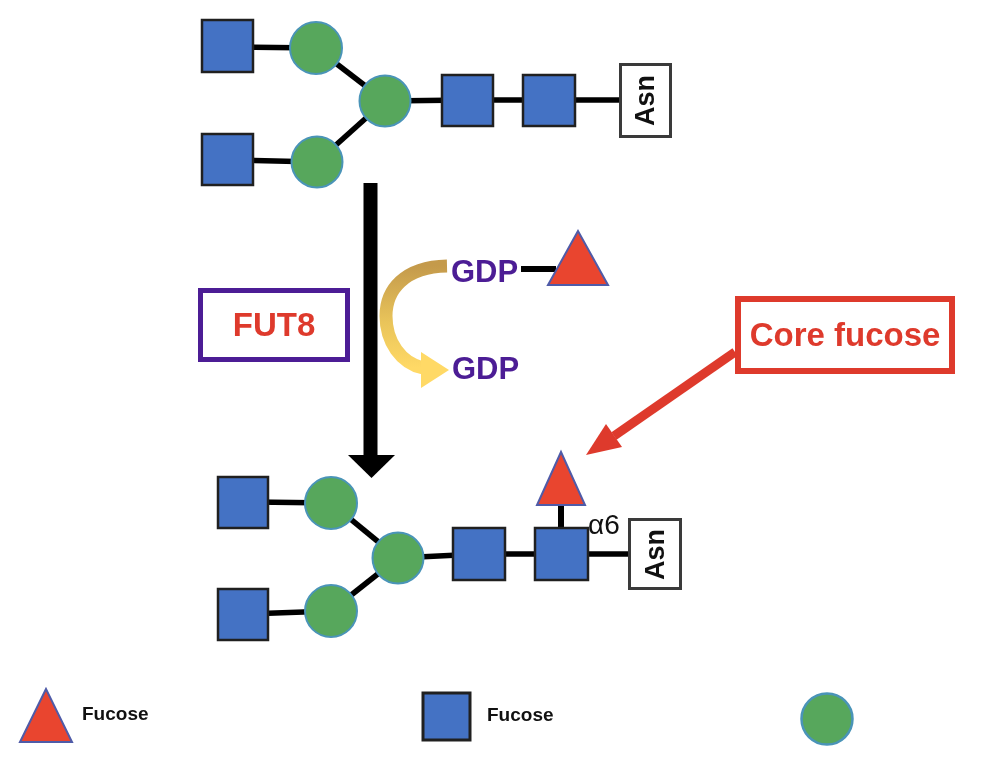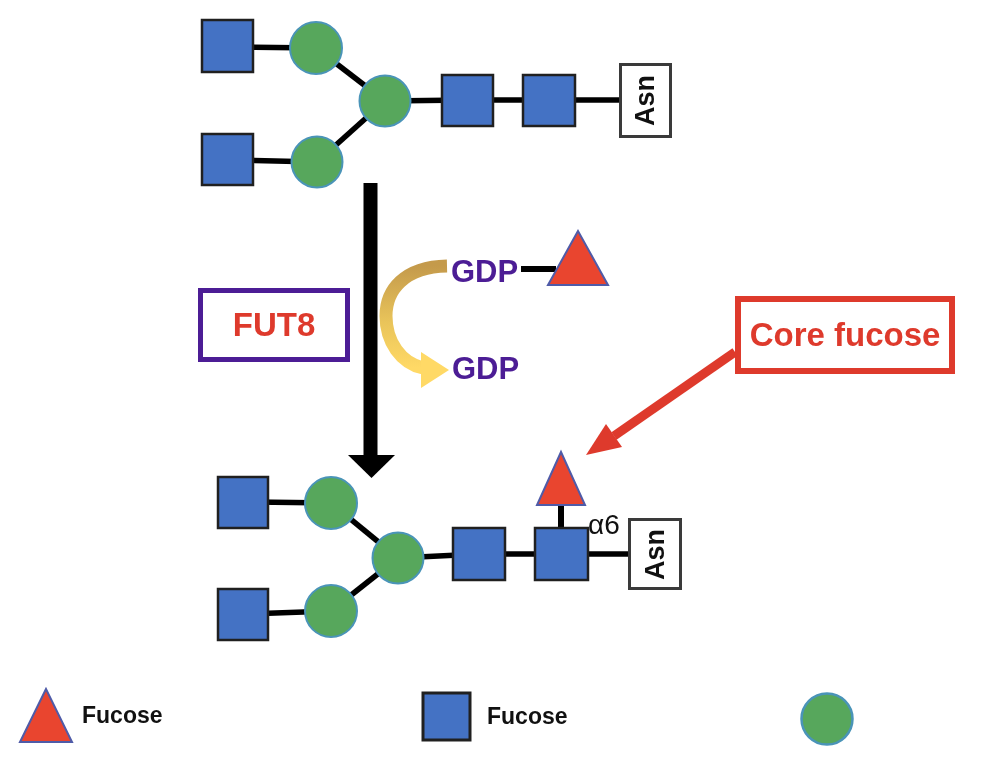--- a/index.html
+++ b/index.html
@@ -22,21 +22,21 @@
   .alpha6{left:588px;top:463px;font-size:28px;color:#111;margin-top:48px;}
   .asnbox{
     position:absolute;box-sizing:border-box;background:#fff;border:3px solid #3a3a3a;
     display:flex;align-items:center;justify-content:center;
   }
   .asn-top{left:619px;top:63px;width:53px;height:75px;}
   .asn-bottom{left:628px;top:518px;width:54px;height:72px;}
   .asnbox span{
     display:block;transform:rotate(-90deg);font-size:27px;font-weight:600;color:#111;white-space:nowrap;
   }
-  .legend-label{font-size:23px;font-weight:600;color:#111;}
+  .legend-label{font-size:19px;font-weight:600;color:#111;}
   .lg-fucose{left:82px;top:704px;}
   .lg-glcnac{left:487px;top:705px;}
   .lg-mannose{left:866px;top:705px;}
 </style>
 </head>
 <body>
 
 <div id="stage">
 
   <svg id="shapes" viewBox="0 0 1000 761" xmlns="http://www.w3.org/2000/svg">

